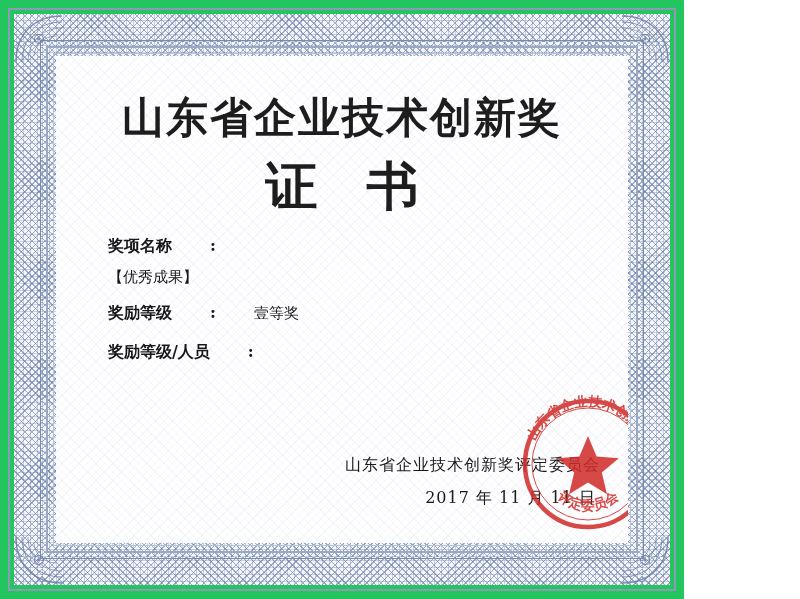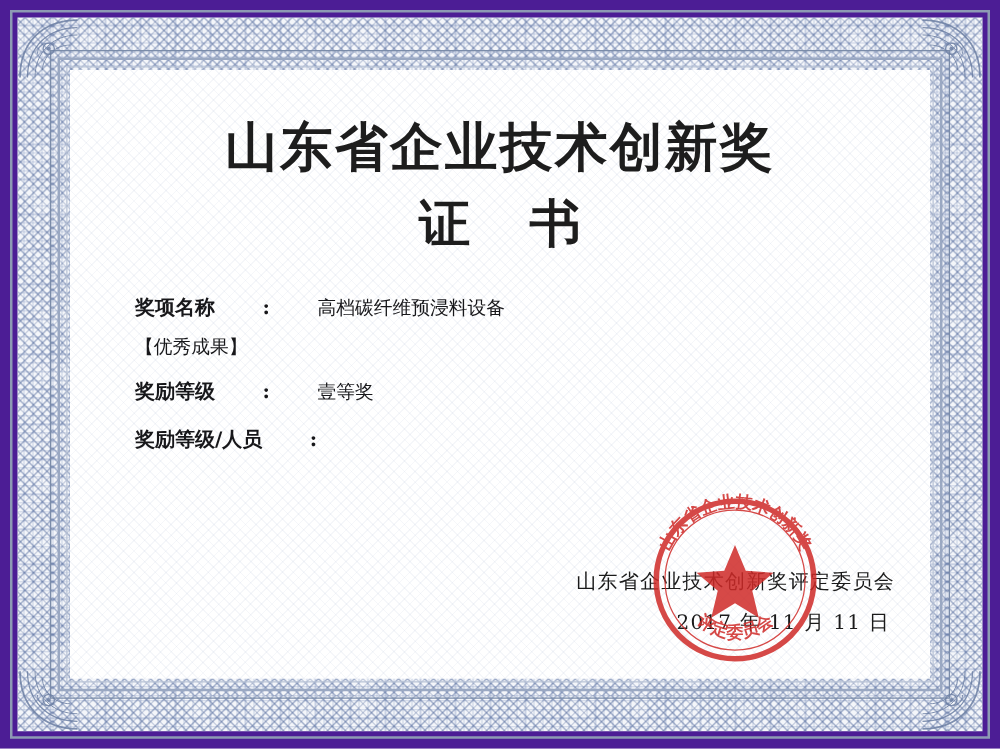--- a/index.html
+++ b/index.html
@@ -10,24 +10,24 @@
   body {
     width: 800px;
     height: 599px;
     overflow: hidden;
     font-family: "DejaVu Sans", sans-serif;
   }
 
   
   .certificate {
     position: relative;
-    width: 800px;
+    width: 684px;
     height: 599px;
     box-sizing: border-box;
-    background: #4c1d95;
+    background: #22c55e;
   }
 
   
   .border-outer {
     position: absolute;
     left: 8px; top: 8px; right: 8px; bottom: 8px;
     border: 2px solid #8d9ab4;
     box-sizing: border-box;
   }
 
@@ -109,23 +109,23 @@
     font-size: 42px;
     letter-spacing: 2px;
     color: #1d1d1d;
     white-space: nowrap;
   }
   .title-sub {
     position: absolute;
     left: 0; right: 0;
     top: 96px;
     text-align: center;
-    font-family: Liberation Sans, sans-serif;
-    font-weight: bold;
-    font-size: 41px;
+    font-family: Liberation Serif, serif;
+    font-weight: bold;
+    font-size: 52px;
     letter-spacing: 18px;
     color: #1d1d1d;
     text-indent: 18px;
     white-space: nowrap;
   }
 
   
   .fields {
     position: absolute;
     left: 52px;
@@ -275,21 +275,20 @@
   <div class="page">
 
     <div class="title-main">山东省企业技术创新奖</div>
     <div class="title-sub">证 书</div>
 
     <div class="fields">
 
       <div class="field-row">
         <span class="field-label">奖项名称</span>
         <span class="field-sep">:</span>
-        <span class="field-value">高档碳纤维预浸料设备</span>
       </div>
 
       <div class="field-note">【优秀成果】</div>
 
       <div class="field-row">
         <span class="field-label">奖励等级</span>
         <span class="field-sep">:</span>
         <span class="field-value">壹等奖</span>
       </div>
 

